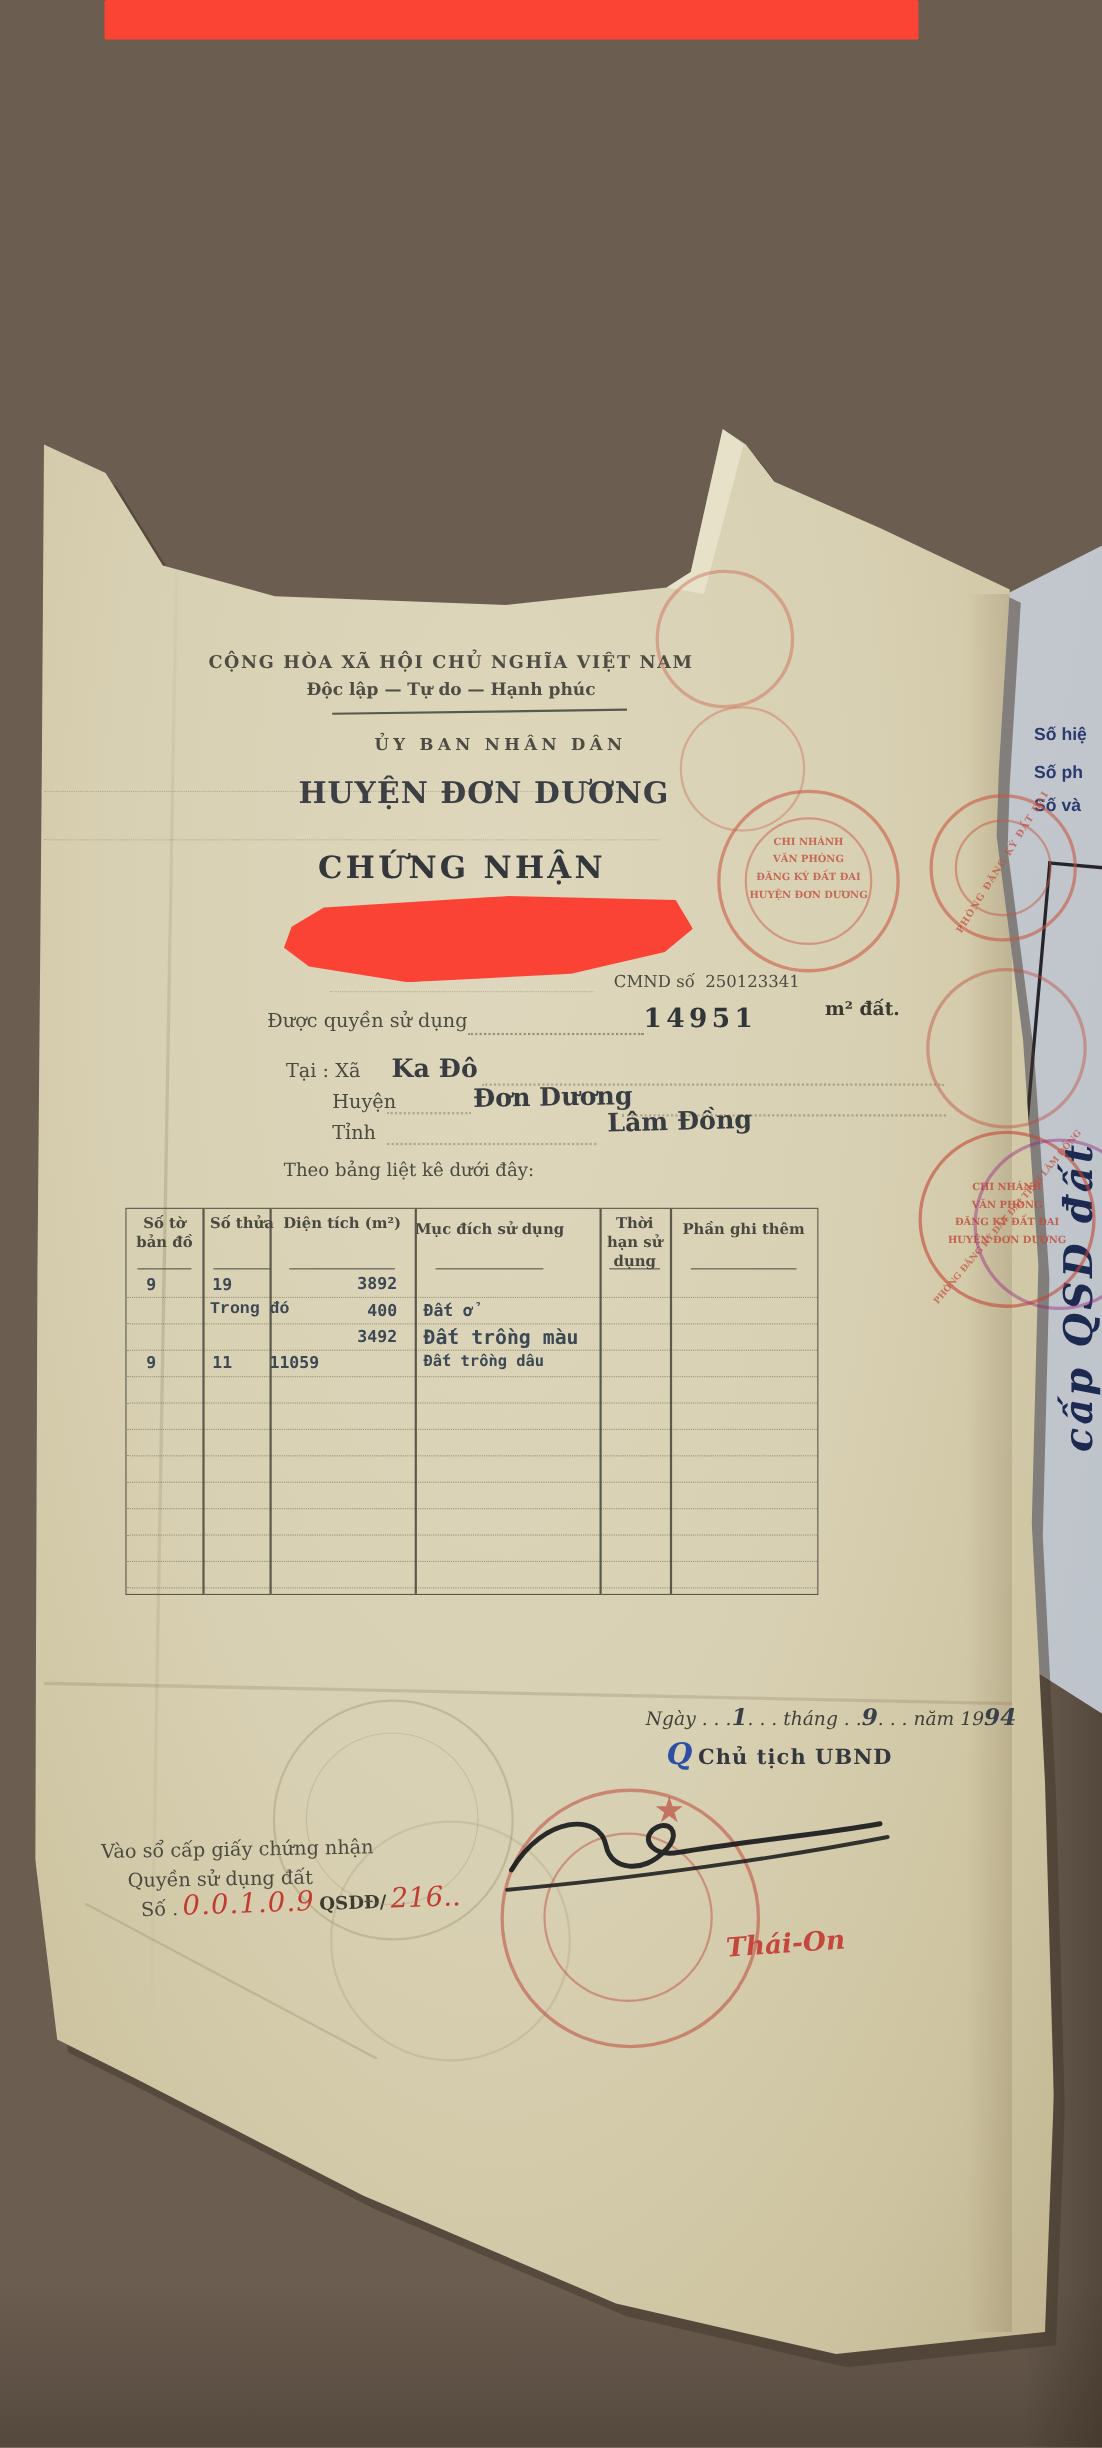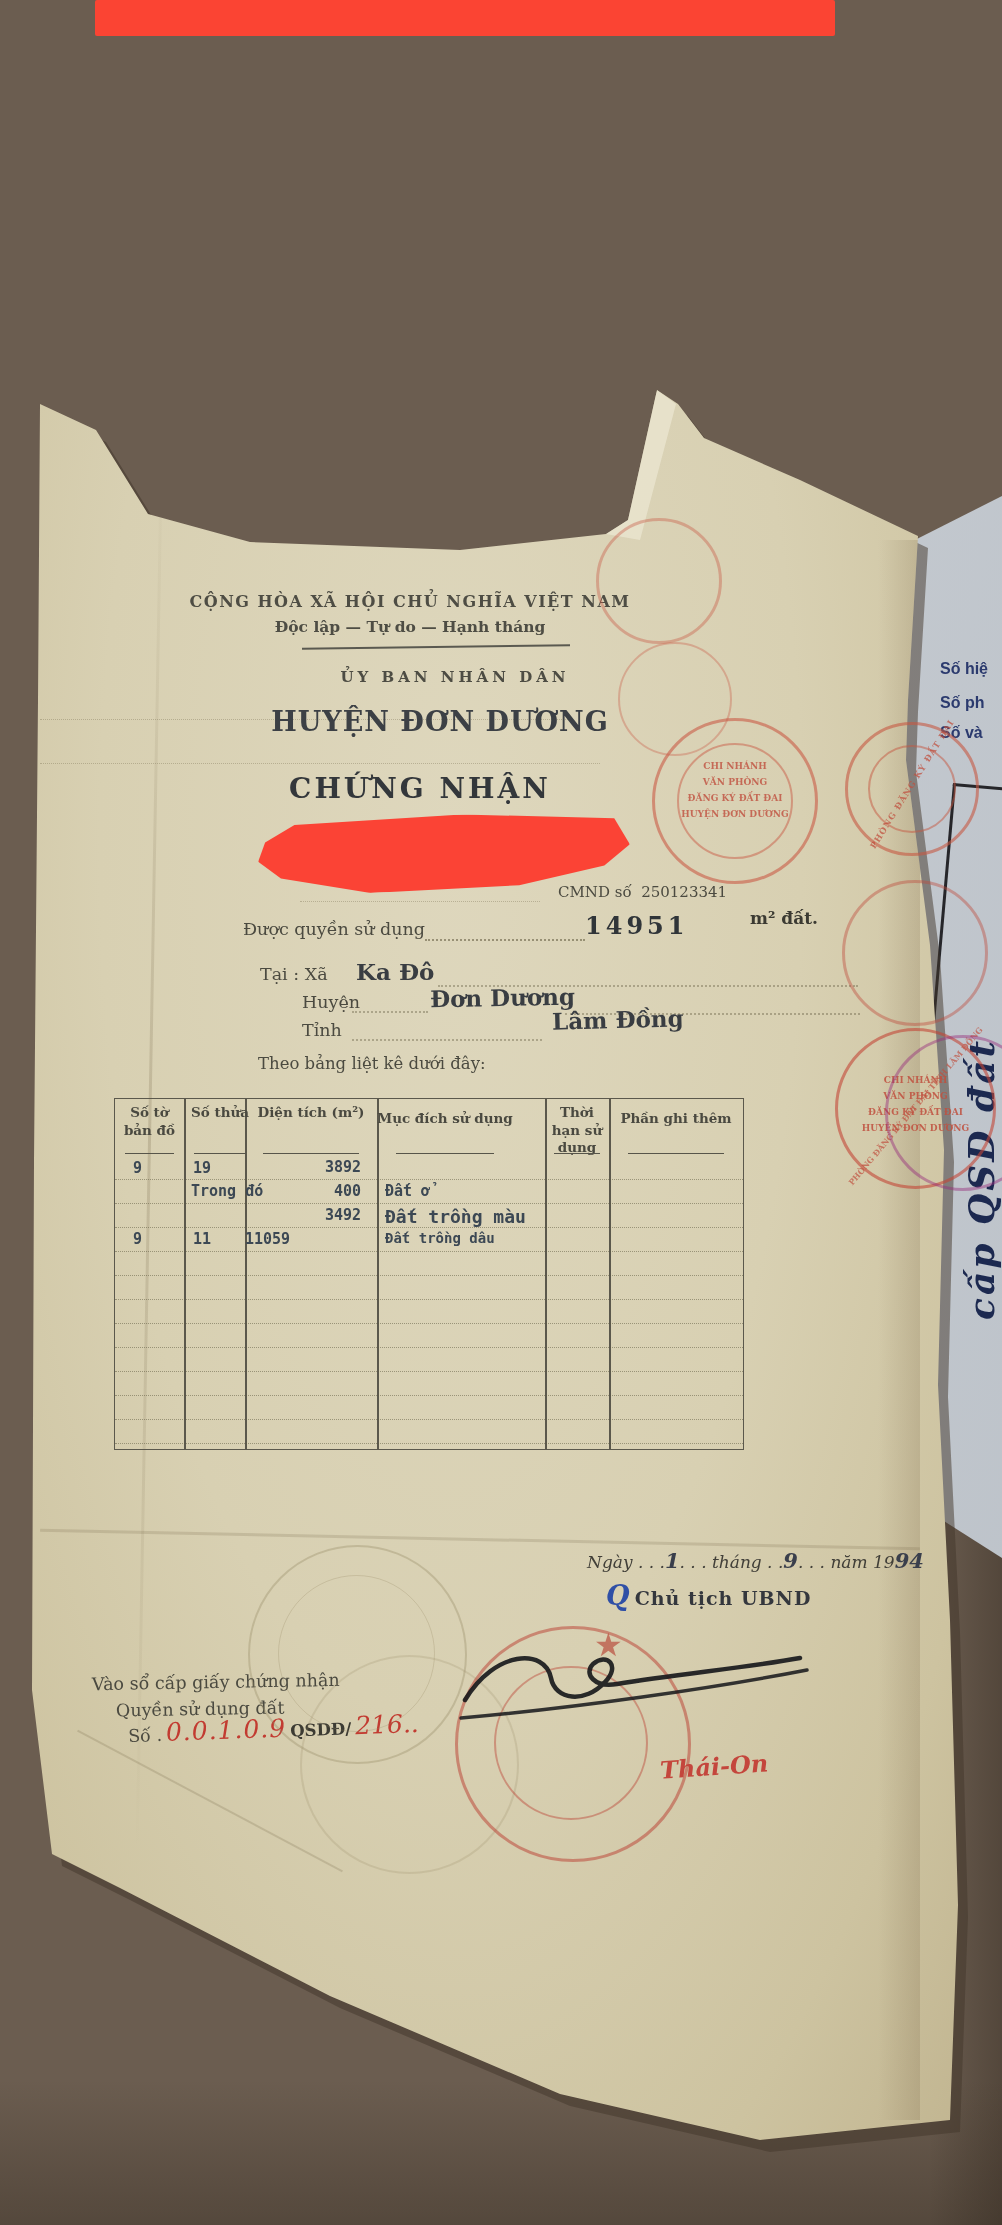--- a/index.html
+++ b/index.html
@@ -53,21 +53,21 @@
     <div class="abs" style="left:148px;top:430px;width:3px;height:1420px;transform:rotate(1deg);background:linear-gradient(rgba(120,105,75,0),rgba(120,105,75,.25),rgba(120,105,75,0));"></div>
     <div class="abs" style="left:40px;top:1538px;width:880px;height:3px;transform:rotate(1.2deg);background:rgba(115,100,70,.20);"></div>
     <div class="abs" style="left:60px;top:1800px;width:300px;height:2px;transform:rotate(28deg);background:rgba(115,100,70,.22);"></div>
     <div class="abs" style="left:878px;top:540px;width:42px;height:1580px;background:linear-gradient(90deg,rgba(120,100,70,0),rgba(120,100,70,.22));"></div>
 
     <div class="abs faintdots" style="left:40px;top:718px;width:530px;"></div>
     <div class="abs faintdots" style="left:40px;top:762px;width:560px;"></div>
     <div class="abs faintdots" style="left:300px;top:900px;width:240px;"></div>
 
     <div class="abs ctr" style="left:180px;top:592px;width:460px;font-size:16px;font-weight:600;letter-spacing:1.5px;color:#4e4d44;">CỘNG HÒA XÃ HỘI CHỦ NGHĨA VIỆT NAM</div>
-    <div class="abs ctr" style="left:180px;top:617px;width:460px;font-size:15.5px;font-weight:bold;color:#4e4d44;">Độc lập — Tự do — Hạnh tháng</div>
+    <div class="abs ctr" style="left:180px;top:617px;width:460px;font-size:15.5px;font-weight:bold;color:#4e4d44;">Độc lập — Tự do — Hạnh phúc</div>
     <div class="abs" style="left:302px;top:646px;width:268px;height:2px;background:#5a5950;transform:rotate(-0.8deg);"></div>
 
     <div class="abs ctr" style="left:225px;top:668px;width:460px;font-size:15px;font-weight:600;letter-spacing:4px;color:#4d4c43;">ỦY BAN NHÂN DÂN</div>
     <div class="abs ctr" style="left:210px;top:706px;width:460px;font-size:27px;font-weight:bold;letter-spacing:1px;color:#3c4045;">HUYỆN ĐƠN DƯƠNG</div>
     <div class="abs ctr" style="left:190px;top:772px;width:460px;font-size:28px;font-weight:bold;letter-spacing:3px;color:#33373b;">CHỨNG NHẬN</div>
 
     <div class="abs" style="left:258px;top:815px;width:372px;height:76px;background:#fb4335;border-radius:10px;transform:rotate(-1.5deg);
                 clip-path:polygon(2% 30%,10% 8%,55% 0%,96% 10%,100% 45%,93% 72%,70% 95%,30% 100%,6% 78%,0 55%);"></div>
 
     <div class="abs ink" style="left:558px;top:883px;font-size:15px;">
@@ -115,21 +115,21 @@
       <div class="abs rowline" style="left:0;top:200px;width:628px;height:24px;"></div>
       <div class="abs rowline" style="left:0;top:224px;width:628px;height:24px;"></div>
       <div class="abs rowline" style="left:0;top:248px;width:628px;height:24px;"></div>
       <div class="abs rowline" style="left:0;top:272px;width:628px;height:24px;"></div>
       <div class="abs rowline" style="left:0;top:296px;width:628px;height:24px;"></div>
       <div class="abs rowline" style="left:0;top:320px;width:628px;height:24px;"></div>
 
       <div class="abs mono" style="left:18px;top:60px;font-size:15px;">9</div>
       <div class="abs mono" style="left:78px;top:60px;font-size:15px;">19</div>
       <div class="abs mono" style="left:130px;top:59px;width:116px;text-align:right;font-size:15px;">3892</div>
-      <div class="abs mono" style="left:76px;top:83px;font-size:15px;">Trong đó</div>
+      <div class="abs mono" style="left:76px;top:83px;font-size:15px;font-family:Liberation Mono, monospace;">Trong đó</div>
       <div class="abs mono" style="left:130px;top:83px;width:116px;text-align:right;font-size:15px;">400</div>
       <div class="abs mono" style="left:270px;top:83px;font-size:15px;">Đất ở</div>
       <div class="abs mono" style="left:130px;top:107px;width:116px;text-align:right;font-size:15px;">3492</div>
       <div class="abs mono" style="left:270px;top:107px;font-size:18px;">Đất trồng màu</div>
       <div class="abs mono" style="left:18px;top:131px;font-size:15px;">9</div>
       <div class="abs mono" style="left:78px;top:131px;font-size:15px;">11</div>
       <div class="abs mono" style="left:130px;top:131px;width:116px;text-align:left;font-size:15px;">11059</div>
       <div class="abs mono" style="left:270px;top:131px;font-size:14px;">Đất trồng dâu</div>
     </div>
 

